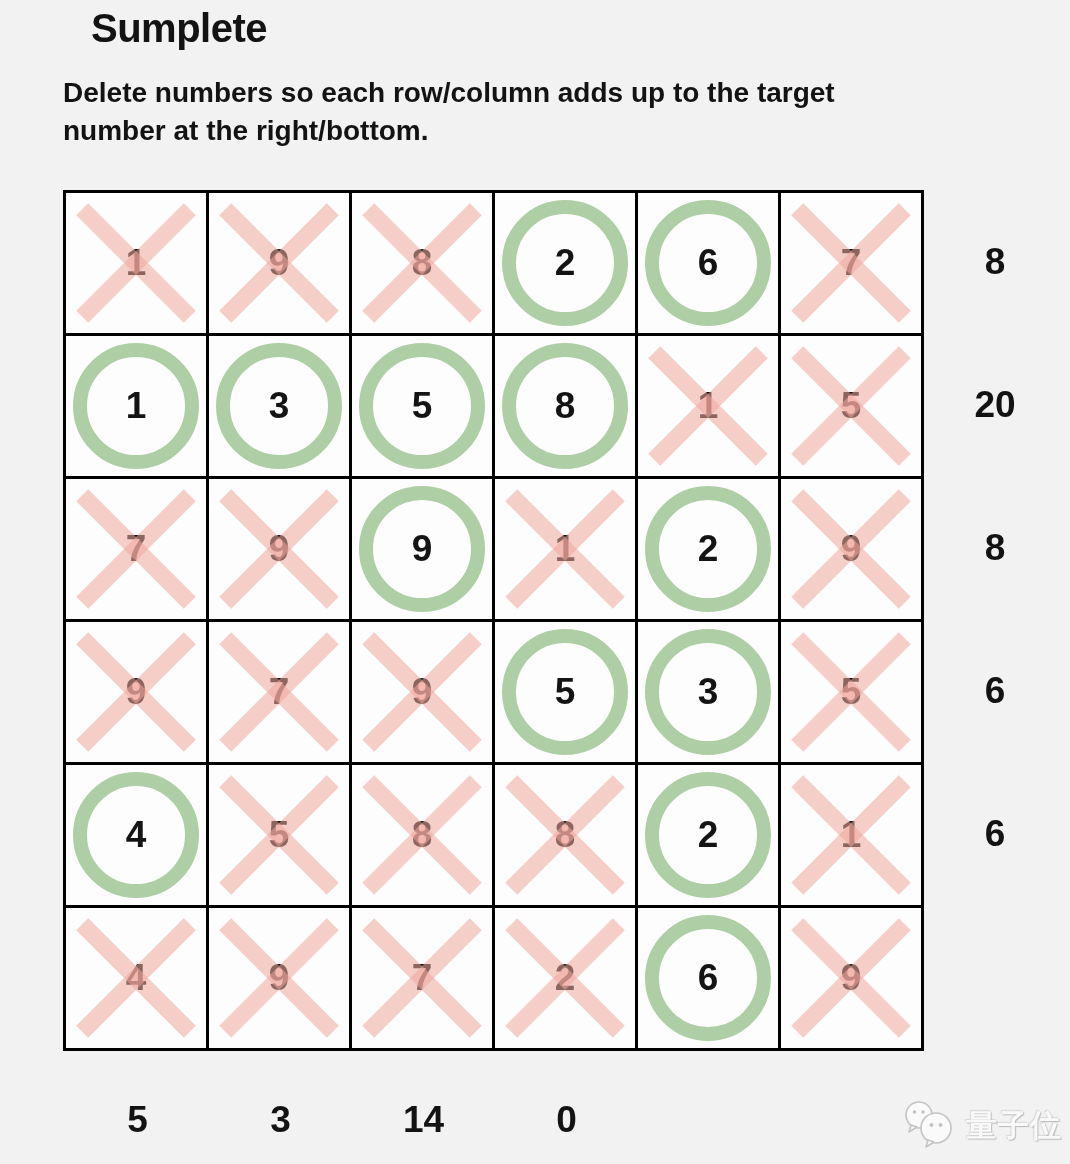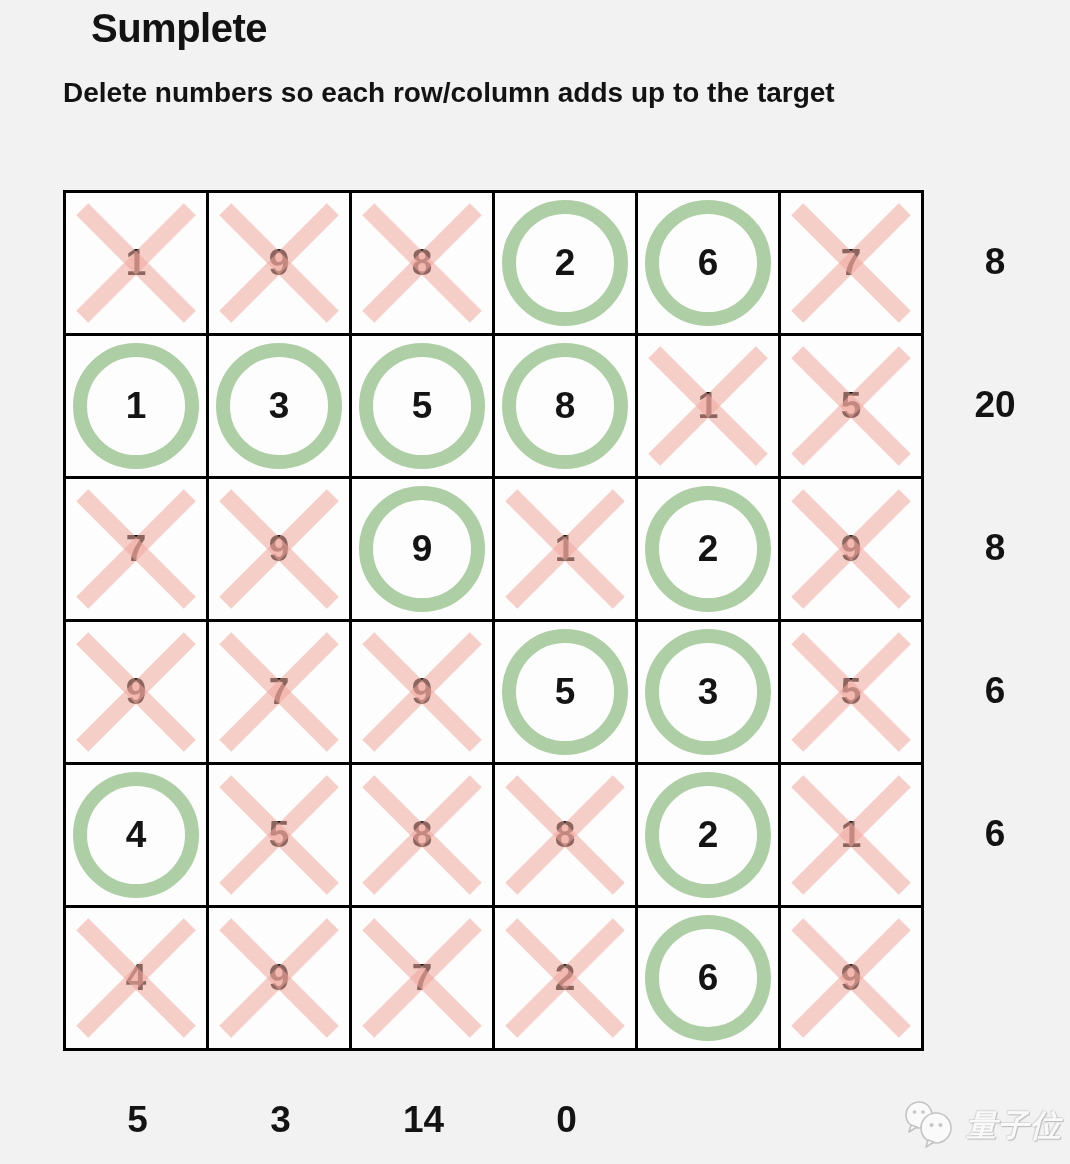--- a/index.html
+++ b/index.html
@@ -71,36 +71,36 @@
   }
   .col-target {
     width: 143px; height: 56px;
     display: flex; align-items: center; justify-content: center;
     font-size: 37px; font-weight: bold;
   }
   .watermark {
     position: absolute; right: 8px; top: 1098px;
     display: flex; align-items: center; gap: 4px;
     opacity: 0.95;
-    font-style: italic;
   }
   .watermark-text {
     font-size: 31px; font-weight: bold;
     color: #fafafa;
     text-shadow: 1px 1px 1px #b9b9b9, -1px -1px 1px #d8d8d8, 0 0 2px #c4c4c4;
     letter-spacing: 1px;
   }
 </style>
 </head>
 <body>
 
 <div class="page-title">Sumplete</div>
 
 <div class="instructions">
   <div>Delete numbers so each row/column adds up to the target</div>
+  <div>number at the right/bottom.</div>
 </div>
 
 <div class="board-wrap">
   <div class="board">
       <div class="cell">
         <span class="cell-value">1</span>
         <div class="x-mark">
           <div class="x-bar b1"></div>
           <div class="x-bar b2"></div>
         </div>

